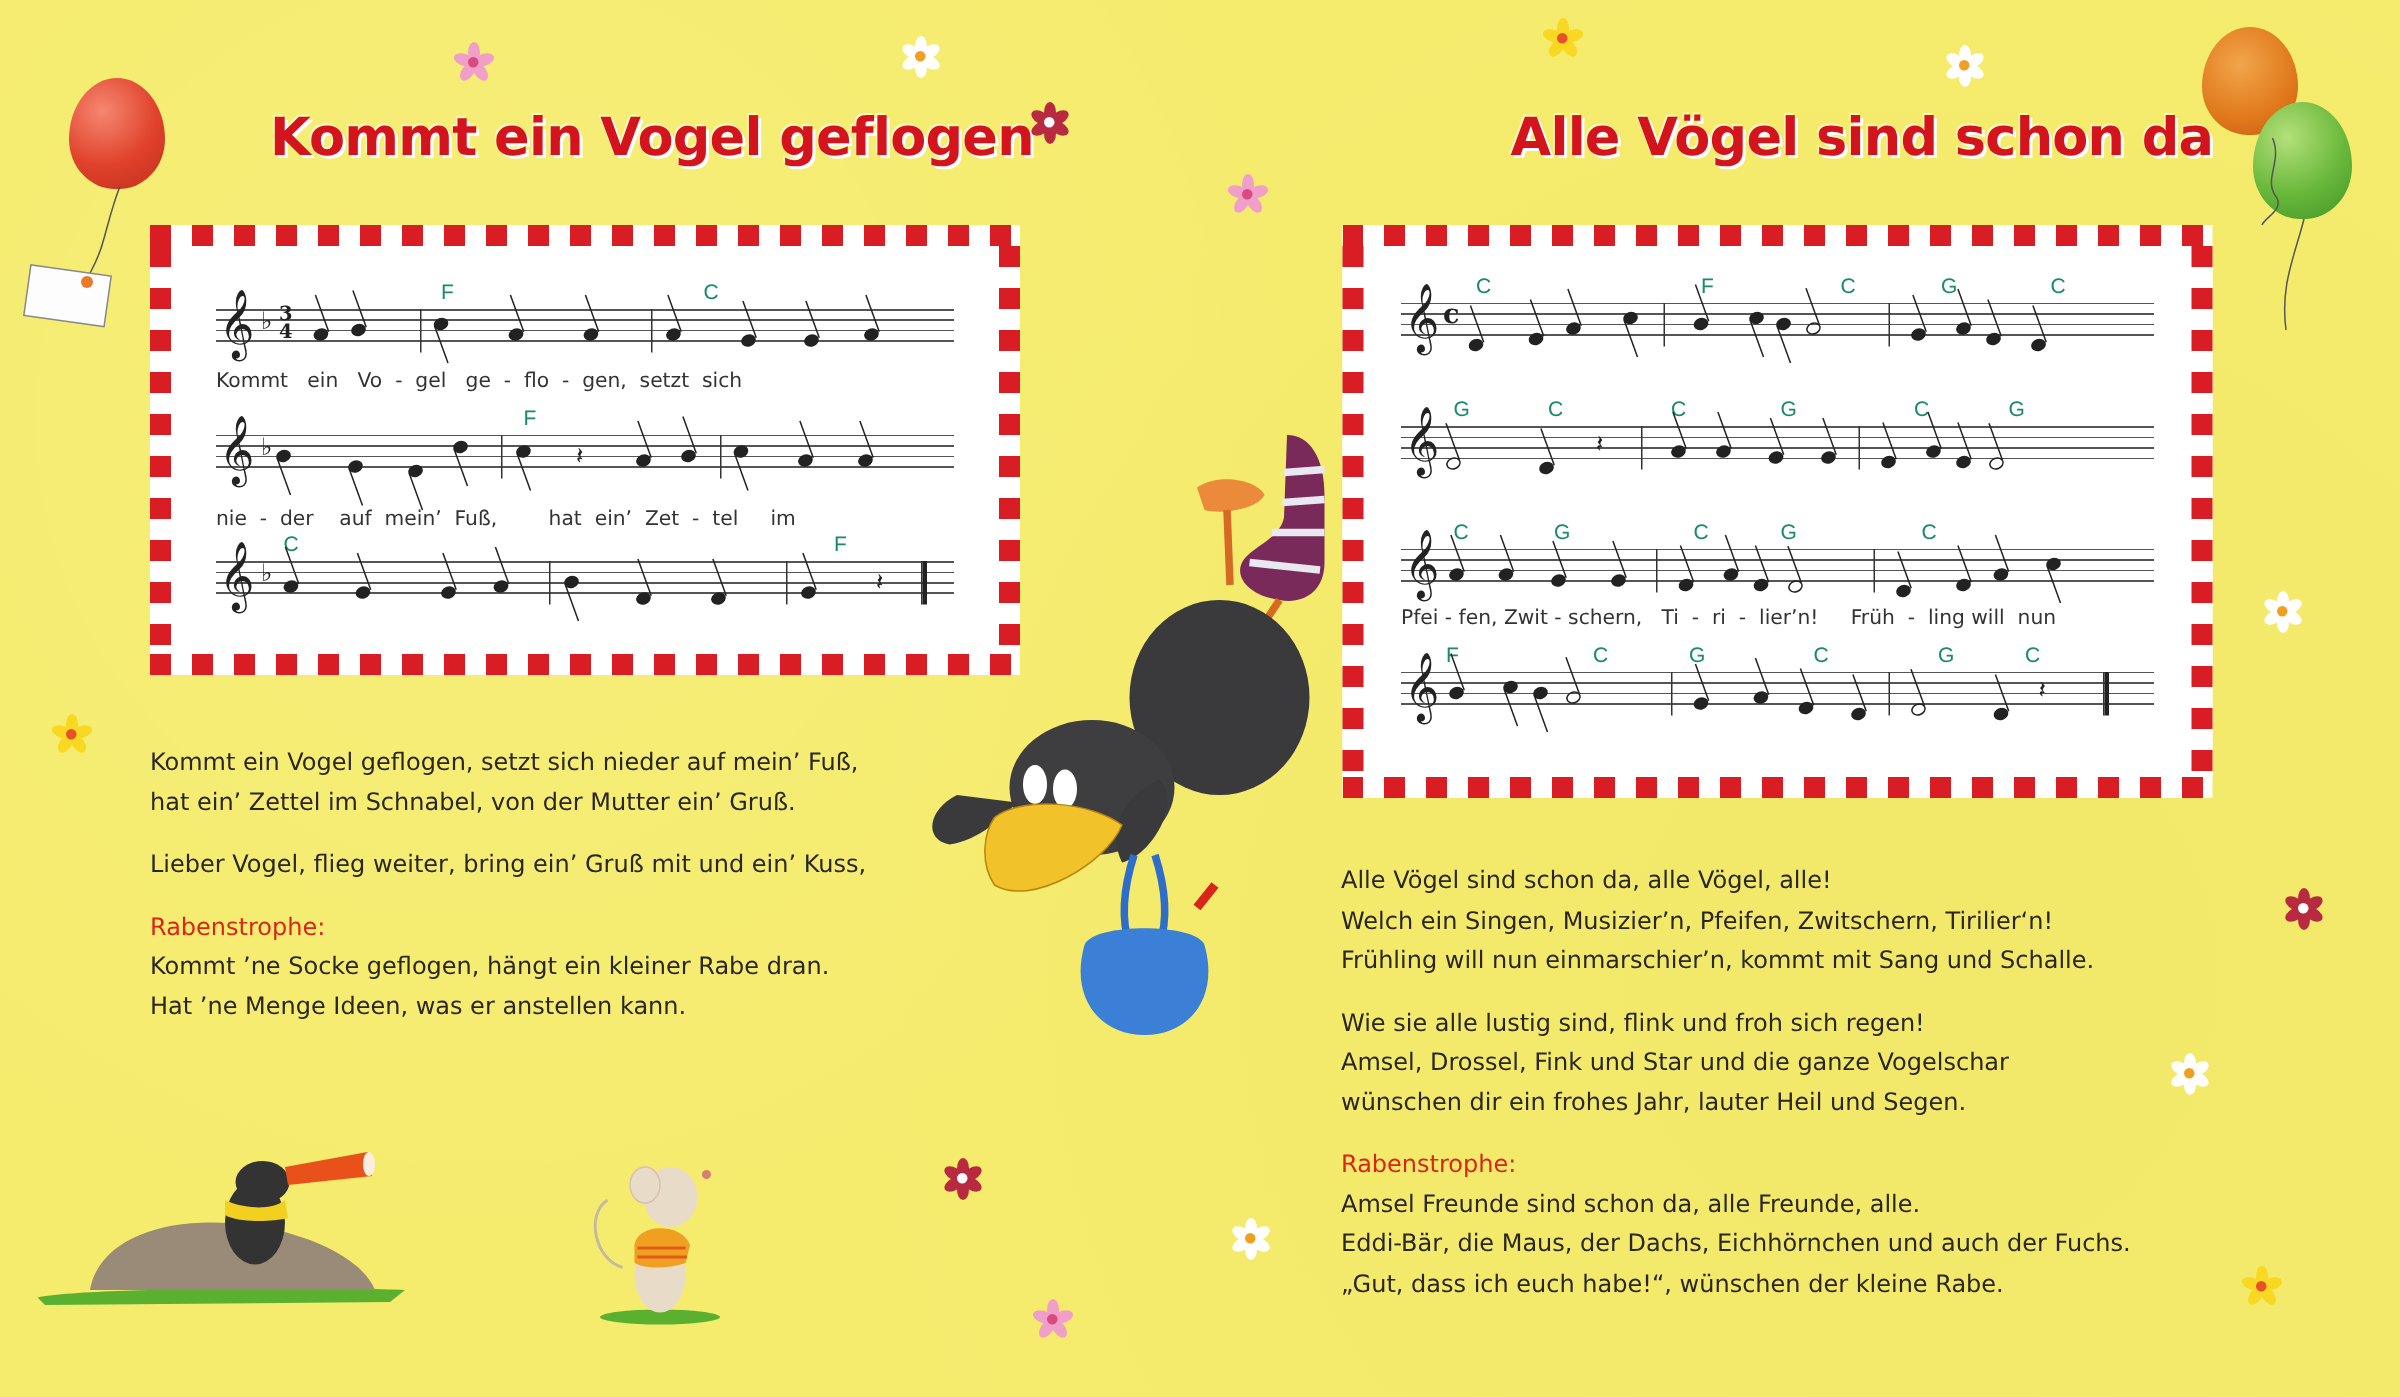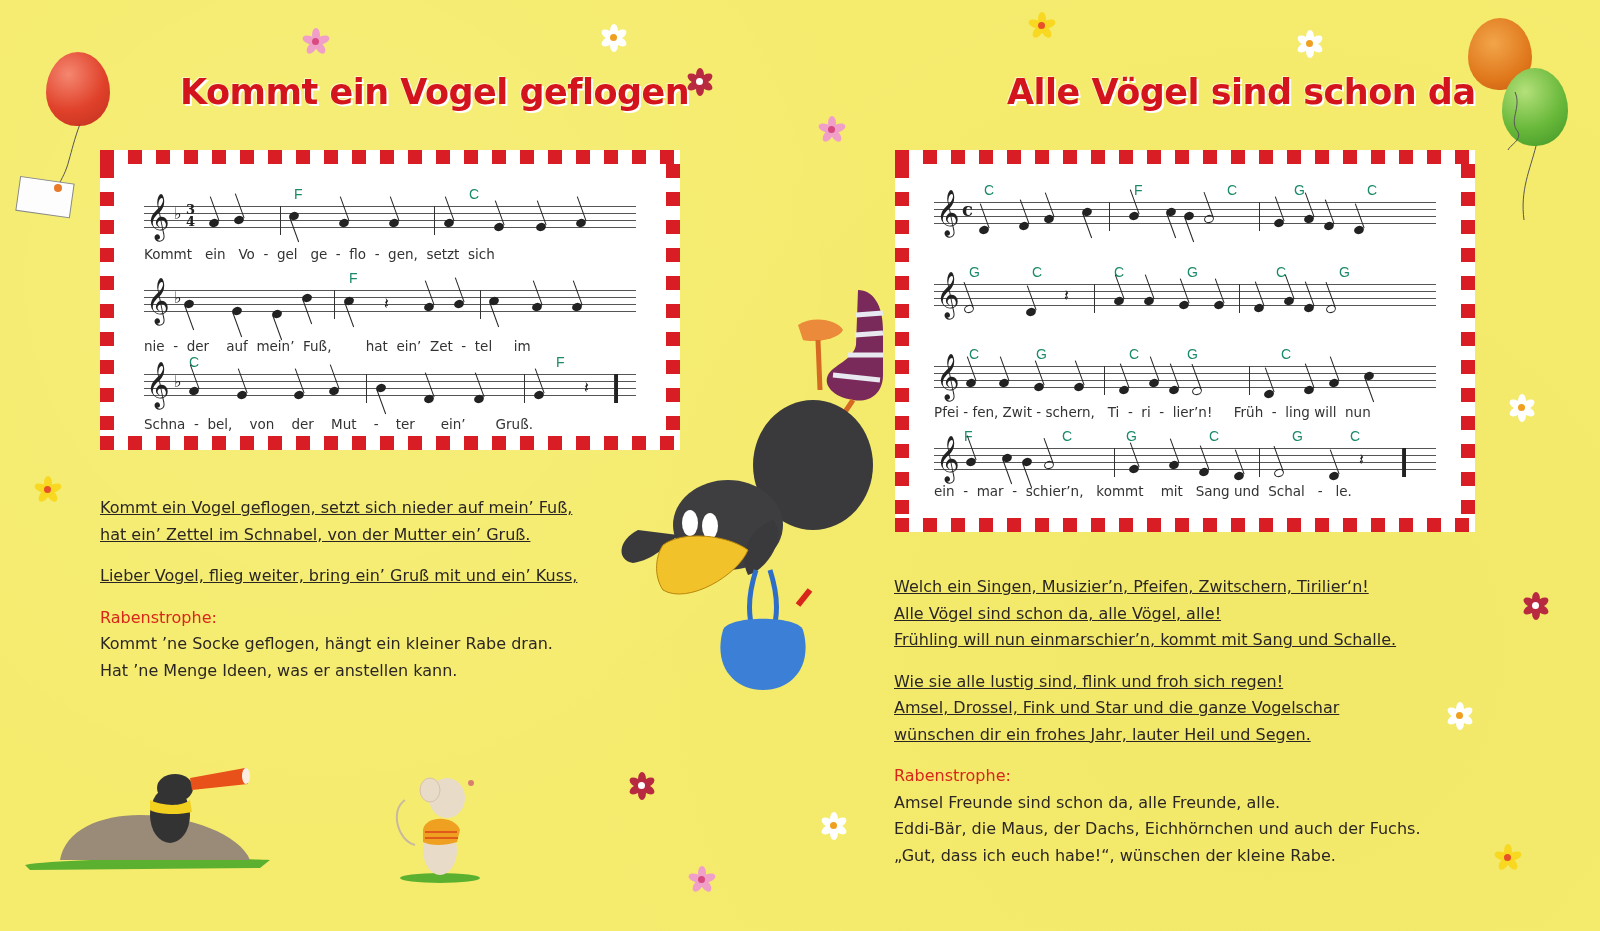--- a/index.html
+++ b/index.html
@@ -62,21 +62,21 @@
   .endbar { position: absolute; top: 20px; width: 4px; height: 29px; border-left: 1px solid #333; border-right: 3px solid #222; }
   .note { position: absolute; width: 10px; height: 8px; background: #222; border-radius: 50%; transform: rotate(-20deg); }
   .note.half { background: transparent; border: 1.5px solid #222; }
   .note::after { content: ""; position: absolute; right: -1px; bottom: 4px; width: 1.2px; height: 26px; background: #222; }
   .note.down::after { right: auto; left: 0; top: 4px; bottom: auto; }
   .rest { position: absolute; font-size: 16px; color: #222; }
   .lyrics { position: absolute; left: 0; right: 0; font-size: 13.5px; color: #333; white-space: nowrap; font-family: "DejaVu Sans", sans-serif; }
 
   .verse-block { position: absolute; font-size: 16px; line-height: 26.5px; color: #2b2624; font-family: "DejaVu Sans", sans-serif; }
   .verse-block p { white-space: nowrap; }
-  .verse-block .stanza { margin-bottom: 15px; text-decoration: underline; }
+  .verse-block .stanza { margin-bottom: 15px; }
   .raben-label { color: #d8261a; }
   #text-left { left: 100px; top: 495px; }
   #text-right { left: 894px; top: 574px; }
 
   
   .deco { position: absolute; }
   .balloon { border-radius: 50% 50% 48% 48% / 55% 55% 45% 45%; }
   .flower { position: absolute; width: 28px; height: 28px; }
   .flower span { position: absolute; left: 10px; top: 0; width: 8px; height: 14px; border-radius: 50%; transform-origin: 4px 14px; }
   .flower i { position: absolute; left: 10px; top: 10px; width: 7px; height: 7px; border-radius: 50%; }
@@ -151,21 +151,20 @@
         <span class="note" style="left:150px;top:37px"></span>
         <span class="note" style="left:185px;top:33px"></span>
         <span class="barline" style="left:222px"></span>
         <span class="note down" style="left:232px;top:30px"></span>
         <span class="note" style="left:280px;top:41px"></span>
         <span class="note" style="left:330px;top:41px"></span>
         <span class="barline" style="left:380px"></span>
         <span class="note" style="left:390px;top:37px"></span>
         <span class="rest" style="left:440px;top:24px">𝄽</span>
         <span class="endbar" style="left:470px"></span>
-        <span class="lyrics" style="top: 62px; white-space: pre;">Schna  -  bel,    von    der    Mut    -    ter      ein’       Gruß.</span>
       </div>
     </div>
   </div>
 
   <div class="frame" id="frame-right">
     <div class="frame-inner">
 
       <div class="staff-row" style="top:18px;height:70px;left:25px;right:25px">
         <div class="chords">
           <span class="chord" style="left:50px">C</span>
@@ -264,21 +263,20 @@
         <span class="barline" style="left:180px"></span>
         <span class="note" style="left:195px;top:37px"></span>
         <span class="note" style="left:235px;top:33px"></span>
         <span class="note" style="left:265px;top:40px"></span>
         <span class="note" style="left:300px;top:44px"></span>
         <span class="barline" style="left:325px"></span>
         <span class="note half" style="left:340px;top:41px"></span>
         <span class="note" style="left:395px;top:44px"></span>
         <span class="rest" style="left:425px;top:22px">𝄽</span>
         <span class="endbar" style="left:468px"></span>
-        <span class="lyrics" style="top: 55px; white-space: pre;">ein  -  mar  -  schier’n,   kommt    mit   Sang und  Schal   -   le.</span>
       </div>
     </div>
   </div>
 
   <div class="verse-block" id="text-left">
     <div class="stanza">
       <p>Kommt ein Vogel geflogen, setzt sich nieder auf mein’ Fuß,</p>
       <p>hat ein’ Zettel im Schnabel, von der Mutter ein’ Gruß.</p>
     </div>
     <div class="stanza">
@@ -286,22 +284,22 @@
     </div>
     <div>
       <p class="raben-label">Rabenstrophe:</p>
       <p>Kommt ’ne Socke geflogen, hängt ein kleiner Rabe dran.</p>
       <p>Hat ’ne Menge Ideen, was er anstellen kann.</p>
     </div>
   </div>
 
   <div class="verse-block" id="text-right">
     <div class="stanza">
+      <p>Alle Vögel sind schon da, alle Vögel, alle!</p>
       <p>Welch ein Singen, Musizier’n, Pfeifen, Zwitschern, Tirilier‘n!</p>
-      <p>Alle Vögel sind schon da, alle Vögel, alle!</p>
       <p>Frühling will nun einmarschier’n, kommt mit Sang und Schalle.</p>
     </div>
     <div class="stanza">
       <p>Wie sie alle lustig sind, flink und froh sich regen!</p>
       <p>Amsel, Drossel, Fink und Star und die ganze Vogelschar</p>
       <p>wünschen dir ein frohes Jahr, lauter Heil und Segen.</p>
     </div>
     <div>
       <p class="raben-label">Rabenstrophe:</p>
       <p>Amsel Freunde sind schon da, alle Freunde, alle.</p>

